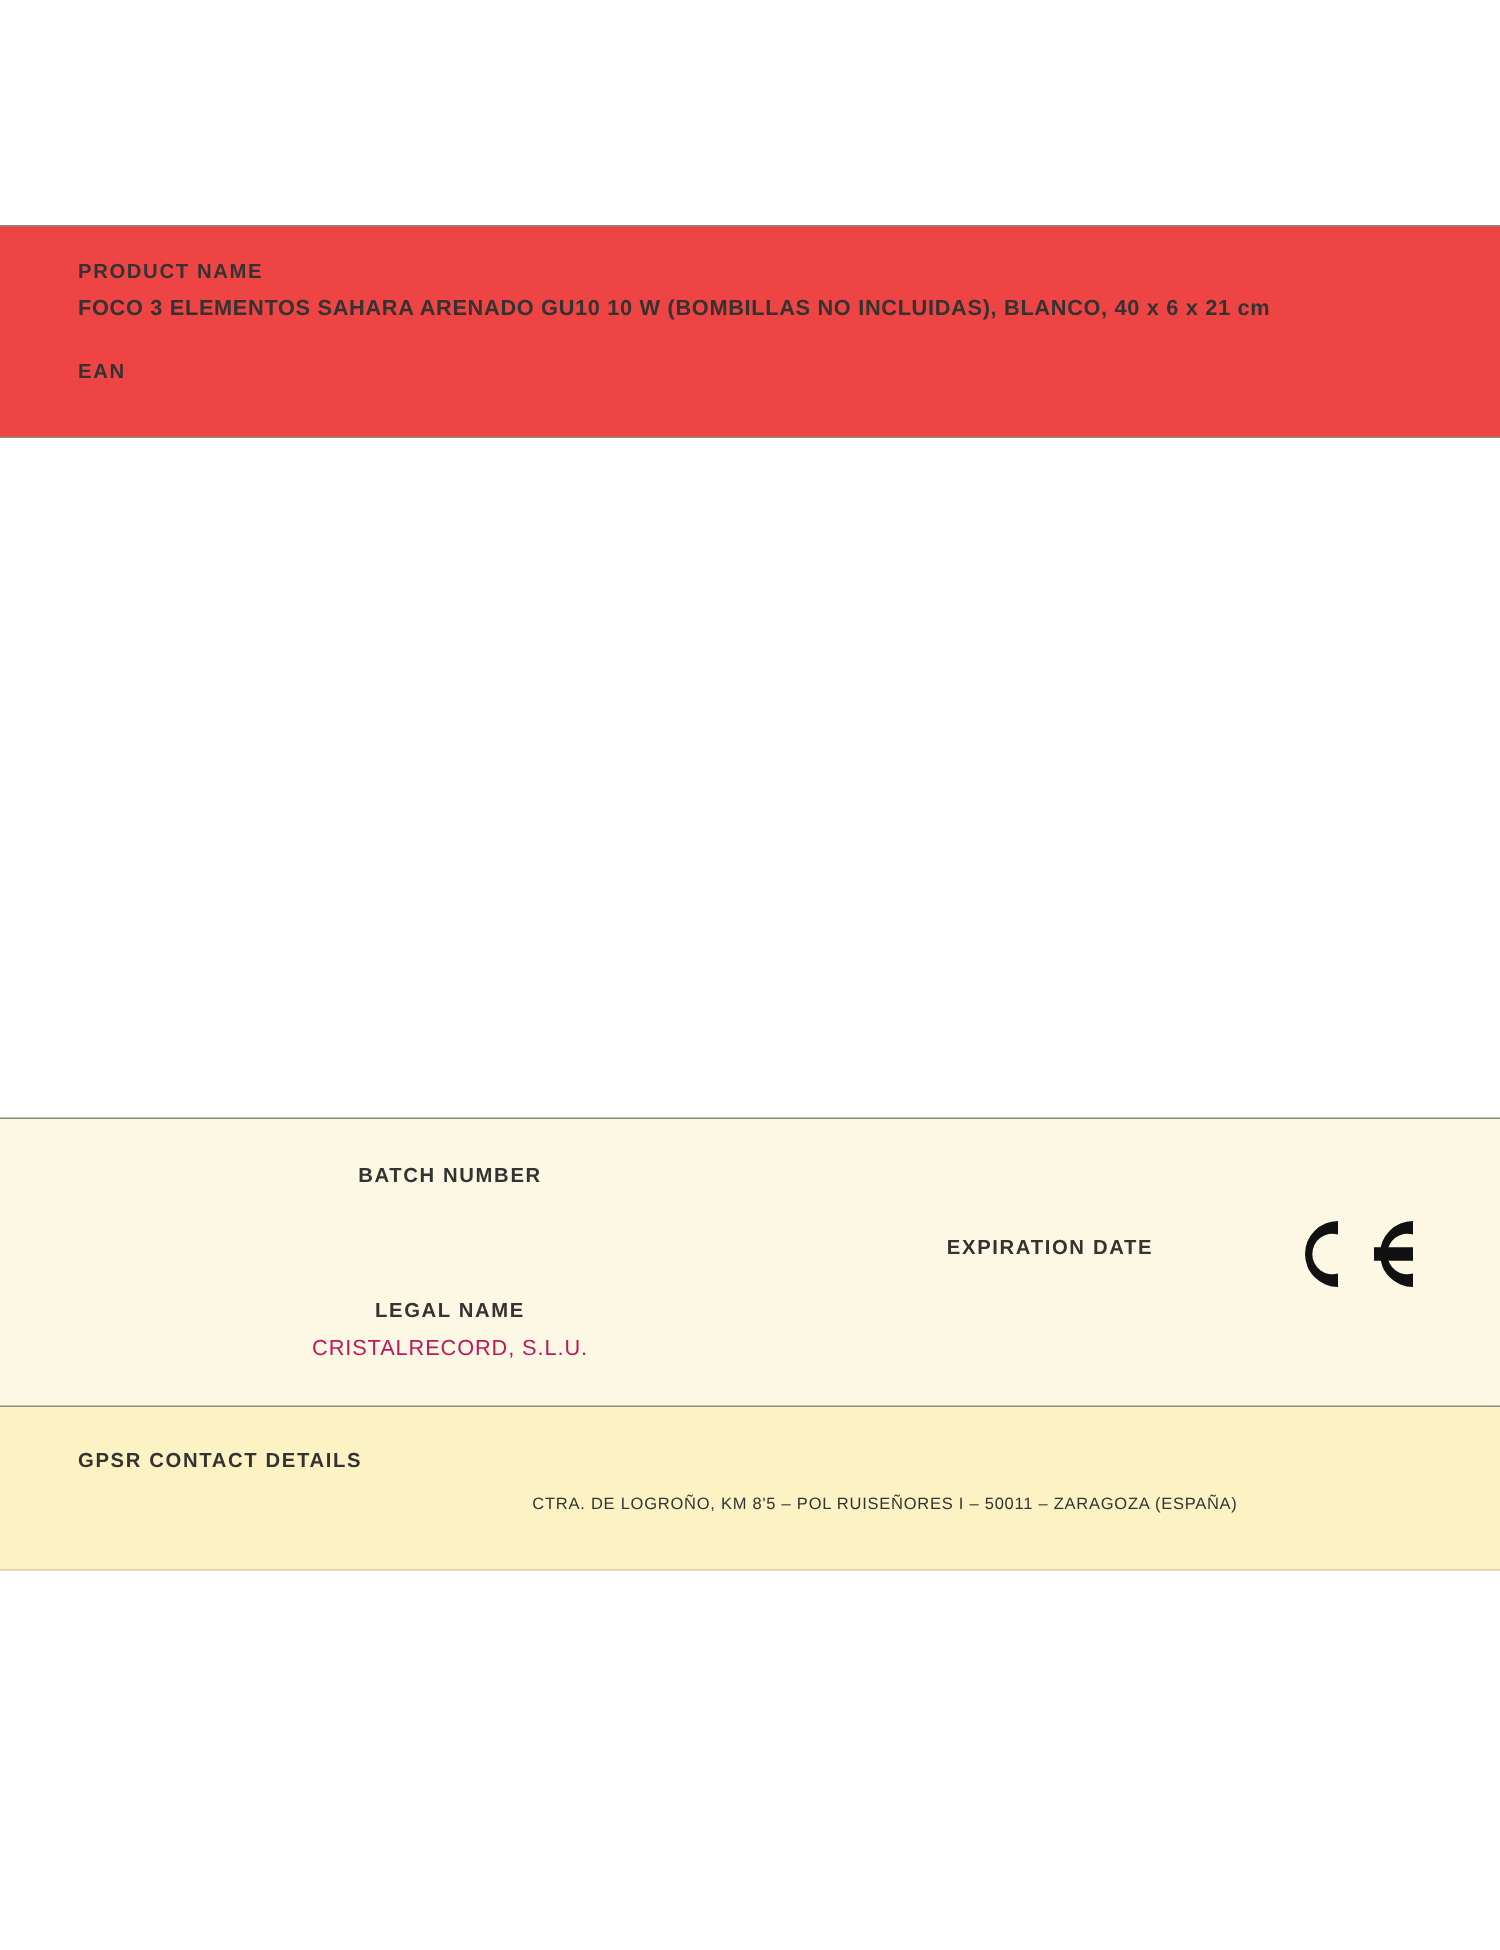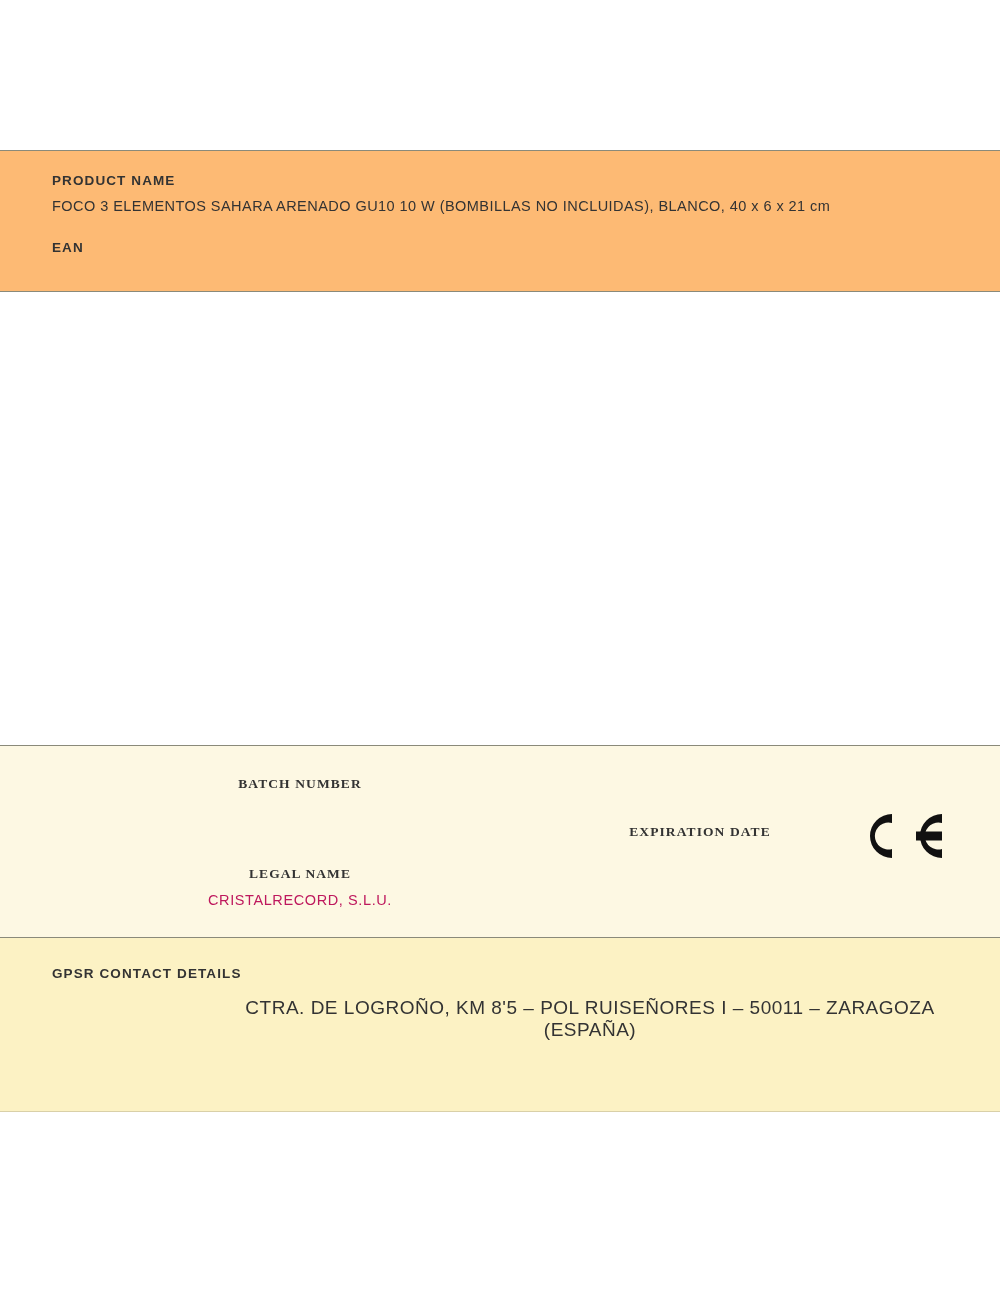--- a/index.html
+++ b/index.html
@@ -25,38 +25,38 @@
   }
 
   
   .top-gap {
     height: 150px;
     background: #ffffff;
   }
 
   
   .section-product {
-    background: #fdba74;
+    background: #ef4444;
     border-top: 1px solid #8a8a7a;
     border-bottom: 1px solid #8a8a7a;
     padding: 22px 52px 26px 52px;
   }
   .field-label {
     font-size: 13.5px;
     font-weight: 700;
     letter-spacing: 1.1px;
     color: #333333;
     margin: 0 0 10px 0;
   }
   .field-value {
     font-size: 14.5px;
     letter-spacing: 0.45px;
     color: #333333;
     margin: 0;
-    font-weight: 400;
+    font-weight: 700;
   }
   .spacer-block { height: 26px; }
 
   
   .section-blank {
     background: #ffffff;
     height: 453px;
   }
 
   
@@ -100,53 +100,52 @@
     top: 120px;
     width: 360px;
     text-align: center;
   }
   .center-label {
     font-size: 13.5px;
     font-weight: 700;
     letter-spacing: 1.1px;
     color: #333333;
     margin: 0 0 10px 0;
-    font-family: Liberation Serif, serif;
   }
   .center-value {
     font-size: 14.5px;
     letter-spacing: 0.6px;
     color: #be185d;
     margin: 0;
   }
   .ce-mark {
     position: absolute;
     right: 52px;
     top: 60px;
     width: 90px;
     height: 60px;
   }
 
   
   .section-gpsr {
     background: #fcf2c4;
     border-bottom: 1px solid #d9d0a8;
     padding: 28px 52px 60px 52px;
-    height: 174px;
+    height: 109px;
     position: relative;
   }
   .gpsr-label {
     font-size: 13.5px;
     font-weight: 700;
     letter-spacing: 1.1px;
     color: #333333;
     margin: 0 0 16px 0;
   }
   .gpsr-value {
-    font-size: 19px;
+    font-size: 11px;
     letter-spacing: 0.5px;
     color: #333333;
     margin: 0;
     text-align: center;
     padding-left: 180px;
   }
 
   
   .bottom-gap {
     background: #ffffff;

